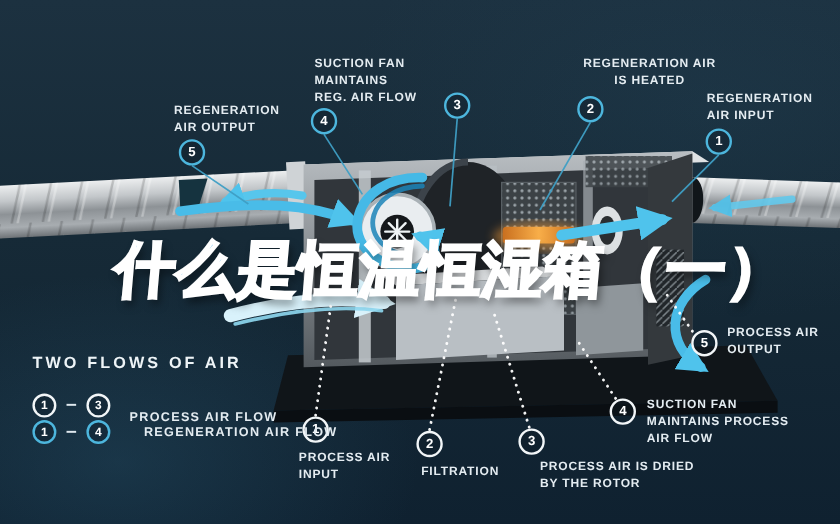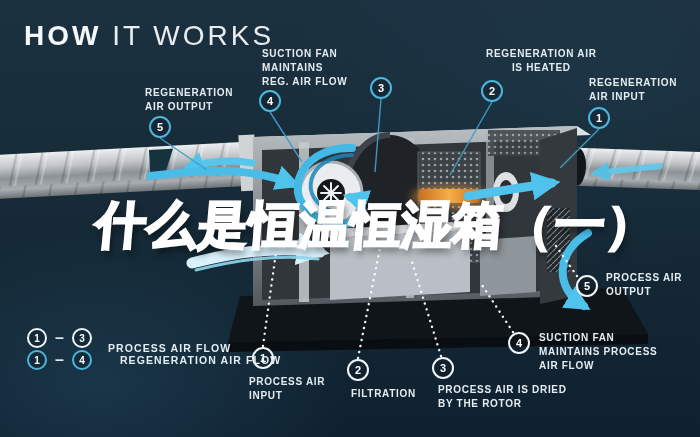--- a/index.html
+++ b/index.html
@@ -181,21 +181,20 @@
     </g>
     <g stroke="#ffffff" stroke-width="2.4" stroke-linecap="round" stroke-dasharray="0.1 6" opacity=".95">
       <line x1="263" y1="346" x2="276" y2="252"></line>
       <line x1="358" y1="358" x2="380" y2="248"></line>
       <line x1="441" y1="356" x2="412" y2="262"></line>
       <line x1="513" y1="332" x2="482" y2="285"></line>
       <line x1="577" y1="276" x2="556" y2="246"></line>
     </g>
   </svg>
 
-  <div id="main-title" class="abs z3"><span class="b">HOW</span><span class="l"> IT WORKS</span></div>
 
   <div class="abs z3 co-label" style="left:145px;top:86px;">REGENERATION
 AIR OUTPUT</div>
   <div class="abs z3 badge cyan" style="left:149px;top:116px;">5</div>
 
   <div class="abs z3 co-label" style="left:262px;top:47px;">SUCTION FAN
 MAINTAINS
 REG. AIR FLOW</div>
   <div class="abs z3 badge cyan" style="left:259px;top:90px;">4</div>
 
@@ -210,32 +209,33 @@
   <div class="abs z3 badge cyan" style="left:588px;top:107px;">1</div>
 
   <div class="abs z3 badge white" style="left:252px;top:347px;">1</div>
   <div class="abs z3 co-label" style="left:249px;top:375px;">PROCESS AIR
 INPUT</div>
 
   <div class="abs z3 badge white" style="left:347px;top:359px;">2</div>
   <div class="abs z3 co-label" style="left:351px;top:387px;">FILTRATION</div>
 
   <div class="abs z3 badge white" style="left:432px;top:357px;">3</div>
-  <div class="abs z3 co-label" style="left:438px;top:383px;">PROCESS AIR IS DRIED
+  <div class="abs z3 co-label" style="left:450px;top:383px;">PROCESS AIR IS DRIED
 BY THE ROTOR</div>
 
   <div class="abs z3 badge white" style="left:508px;top:332px;">4</div>
   <div class="abs z3 co-label" style="left:539px;top:331px;">SUCTION FAN
 MAINTAINS PROCESS
 AIR FLOW</div>
 
   <div class="abs z3 badge white" style="left:576px;top:275px;">5</div>
   <div class="abs z3 co-label" style="left:606px;top:271px;">PROCESS AIR
 OUTPUT</div>
 
+  <div id="legend-heading" class="abs z3">TWO FLOWS OF AIR</div>
   <div class="abs z3 legend-row" style="left:27px;top:322px;">
     <span class="badge white">1</span>
     <span class="legend-dash">–</span>
     <span class="badge white">3</span>
     <span class="legend-label" style="margin-left:8px;margin-top:20px;">PROCESS AIR FLOW</span>
   </div>
   <div class="abs z3 legend-row" style="left:27px;top:350px;">
     <span class="badge cyan">1</span>
     <span class="legend-dash">–</span>
     <span class="badge cyan">4</span>

